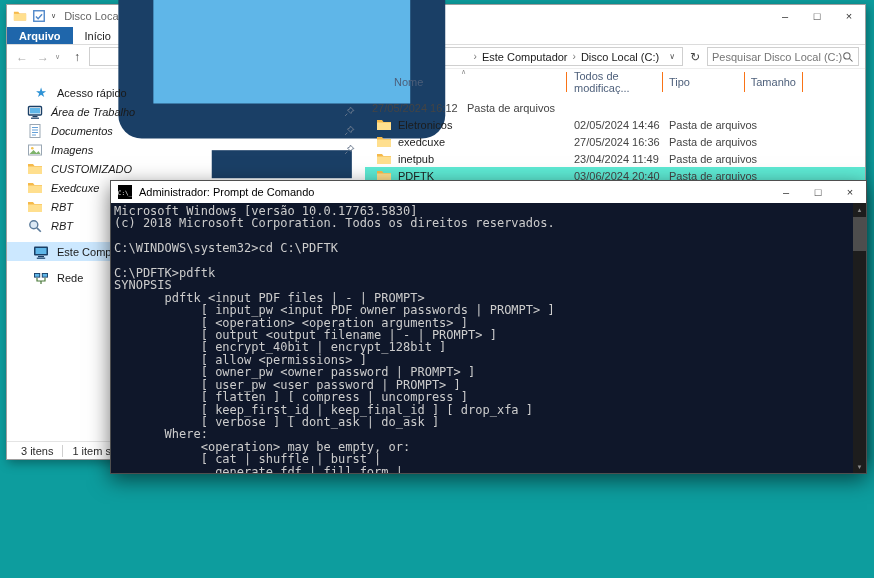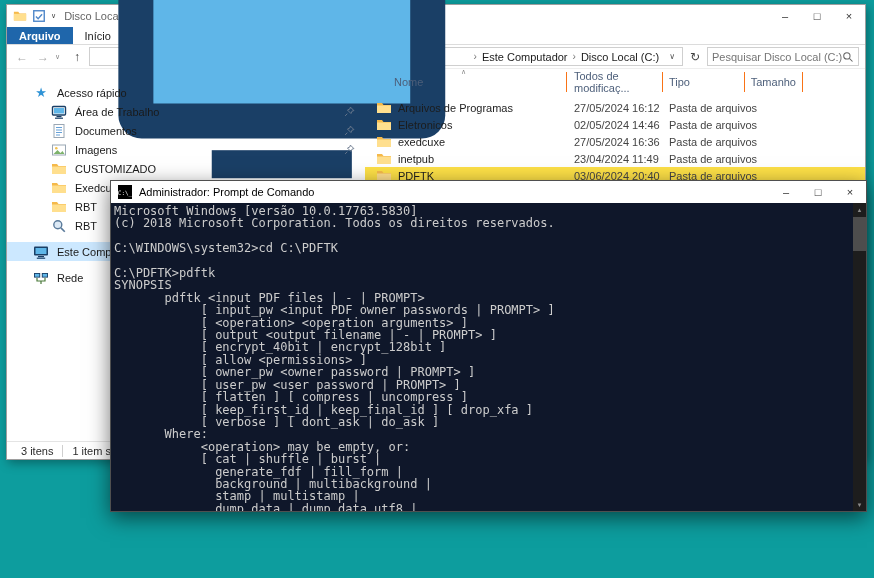--- a/index.html
+++ b/index.html
@@ -30,48 +30,48 @@
   .crumb-sep { color:#777; font-size:10px; }
   .addr-spacer { flex:1; }
   .addr-drop { font-size:8px; color:#555; padding-right:2px; }
   .refresh { width:18px; height:19px; display:flex; align-items:center; justify-content:center; font-size:12px; color:#444; }
   .searchbox { width:152px; height:19px; border:1px solid #cfcfcf; background:#fff; display:flex; align-items:center; padding:0 4px; }
   .searchbox input { flex:1; border:none; outline:none; font-size:11px; color:#555; font-family:inherit; background:transparent; min-width:0; }
 
   .ex-body { flex:1; display:flex; overflow:hidden; }
   .ex-sidebar { width:358px; flex:none; padding-top:14px; overflow:hidden; }
   .side-item { height:19px; display:flex; align-items:center; font-size:11px; color:#1a1a1a; padding-left:26px; position:relative; white-space:nowrap; }
-  .side-item.ind2 { padding-left:44px; }
+  .side-item.ind2 { padding-left:20px;font-style:italic; }
   .side-item.gap { margin-top:7px; }
   .side-item.selected { background:#cce8ff; }
   .side-ico { width:16px; height:16px; margin-right:8px; flex:none; display:flex; align-items:center; justify-content:center; }
   .star-glyph { color:#2f93d6; font-size:13px; line-height:16px; }
   .pin { position:absolute; right:10px; top:4px; width:11px; height:11px; }
 
   .ex-filepane { flex:1; font-size:11px; display:flex; flex-direction:column; overflow:hidden; }
   .fp-header { display:flex; height:26px; align-items:center; color:#4d5f7a; flex:none; }
   .hcell { height:20px; display:flex; align-items:center; border-right:1px solid #f97316; position:relative; }
   .h-name { width:202px; padding-left:29px; }
   .h-date { width:96px; padding-left:7px; }
   .h-type { width:82px; padding-left:6px; }
   .h-size { width:58px; justify-content:flex-end; padding-right:6px; }
   .sort-caret { position:absolute; left:96px; top:-4px; font-size:7px; color:#8a8a8a; }
   .fp-rows { padding-top:4px; }
   .fp-row { display:flex; height:17px; align-items:center; color:#1c1c1c; }
-  .fp-row.selected { background:#fde047; }
+  .fp-row.selected { background:#5eead4; }
   .cell-name { width:202px; padding-left:11px; display:flex; align-items:center; gap:6px; overflow:hidden; }
   .cell-date { width:96px; padding-left:7px; color:#444; }
   .cell-type { width:120px; padding-left:6px; color:#444; }
   .ico16 { width:16px; height:16px; flex:none; }
 
   .ex-status { height:18px; border-top:1px solid #e4e4e4; display:flex; align-items:center; font-size:11px; color:#2b2b2b; padding:0 14px; gap:9px; flex:none; }
   .status-sep { width:1px; height:12px; background:#cfcfcf; }
 
   
-  .cmd { position:absolute; left:110px; top:180px; width:757px; height:332px; display:flex; flex-direction:column;
+  .cmd { position:absolute; left:110px; top:180px; width:757px; height:294px; display:flex; flex-direction:column;
     border:1px solid #4f4f4f; box-shadow:0 6px 20px rgba(0,0,0,.55); z-index:2; }
   .cmd-titlebar { height:22px; background:#fff; display:flex; align-items:center; padding-left:7px; gap:7px; flex:none; }
   .cmd-badge { width:14px; height:14px; background:#000; color:#e8e8e8; font-family:"DejaVu Sans Mono",monospace; font-size:6px; display:flex; align-items:center; justify-content:center; flex:none; }
   .cmd-title { font-size:11px; color:#000; white-space:nowrap; }
   .cmd-body { flex:1; background:#0f172a; position:relative; overflow:hidden; }
   .cmd-pre { margin:0; padding:2px 16px 0 3px; font-family:"DejaVu Sans Mono",monospace; font-size:12px; line-height:12.4px; color:#cccccc; white-space:pre; }
   .cmd-scroll { position:absolute; right:0; top:0; bottom:0; width:13px; background:#1d1d1d; }
   .scroll-arrow { position:absolute; left:0; width:13px; height:13px; display:flex; align-items:center; justify-content:center; font-size:6px; color:#8a8a8a; }
   .scroll-arrow.up { top:0; } .scroll-arrow.down { bottom:0; }
   .scroll-thumb { position:absolute; left:0; top:14px; width:13px; height:34px; background:#4d4d4d; }
@@ -258,27 +258,20 @@
           </div>
         <div class="hcell h-type">
             <span>Tipo</span>
           </div>
         <div class="hcell h-size">
             <span>Tamanho</span>
           </div>
       </div>
       <div class="fp-rows">
         <div class="fp-row">
-          <span class="cell-name">
-              <svg class="ico16" viewBox="0 0 16 16">
-                <path fill="#f5b94a" d="M1 3h5l1.5 2H15v8H1z"></path>
-                <path fill="#ffdf8e" d="M1 5.5h14V13H1z"></path>
-              </svg>
-              <span>Arquivos de Programas</span>
-            </span>
           <span class="cell-date">27/05/2024 16:12</span>
           <span class="cell-type">Pasta de arquivos</span>
         </div>
         <div class="fp-row">
           <span class="cell-name">
               <svg class="ico16" viewBox="0 0 16 16">
                 <path fill="#f5b94a" d="M1 3h5l1.5 2H15v8H1z"></path>
                 <path fill="#ffdf8e" d="M1 5.5h14V13H1z"></path>
               </svg>
               <span>Eletronicos</span>

